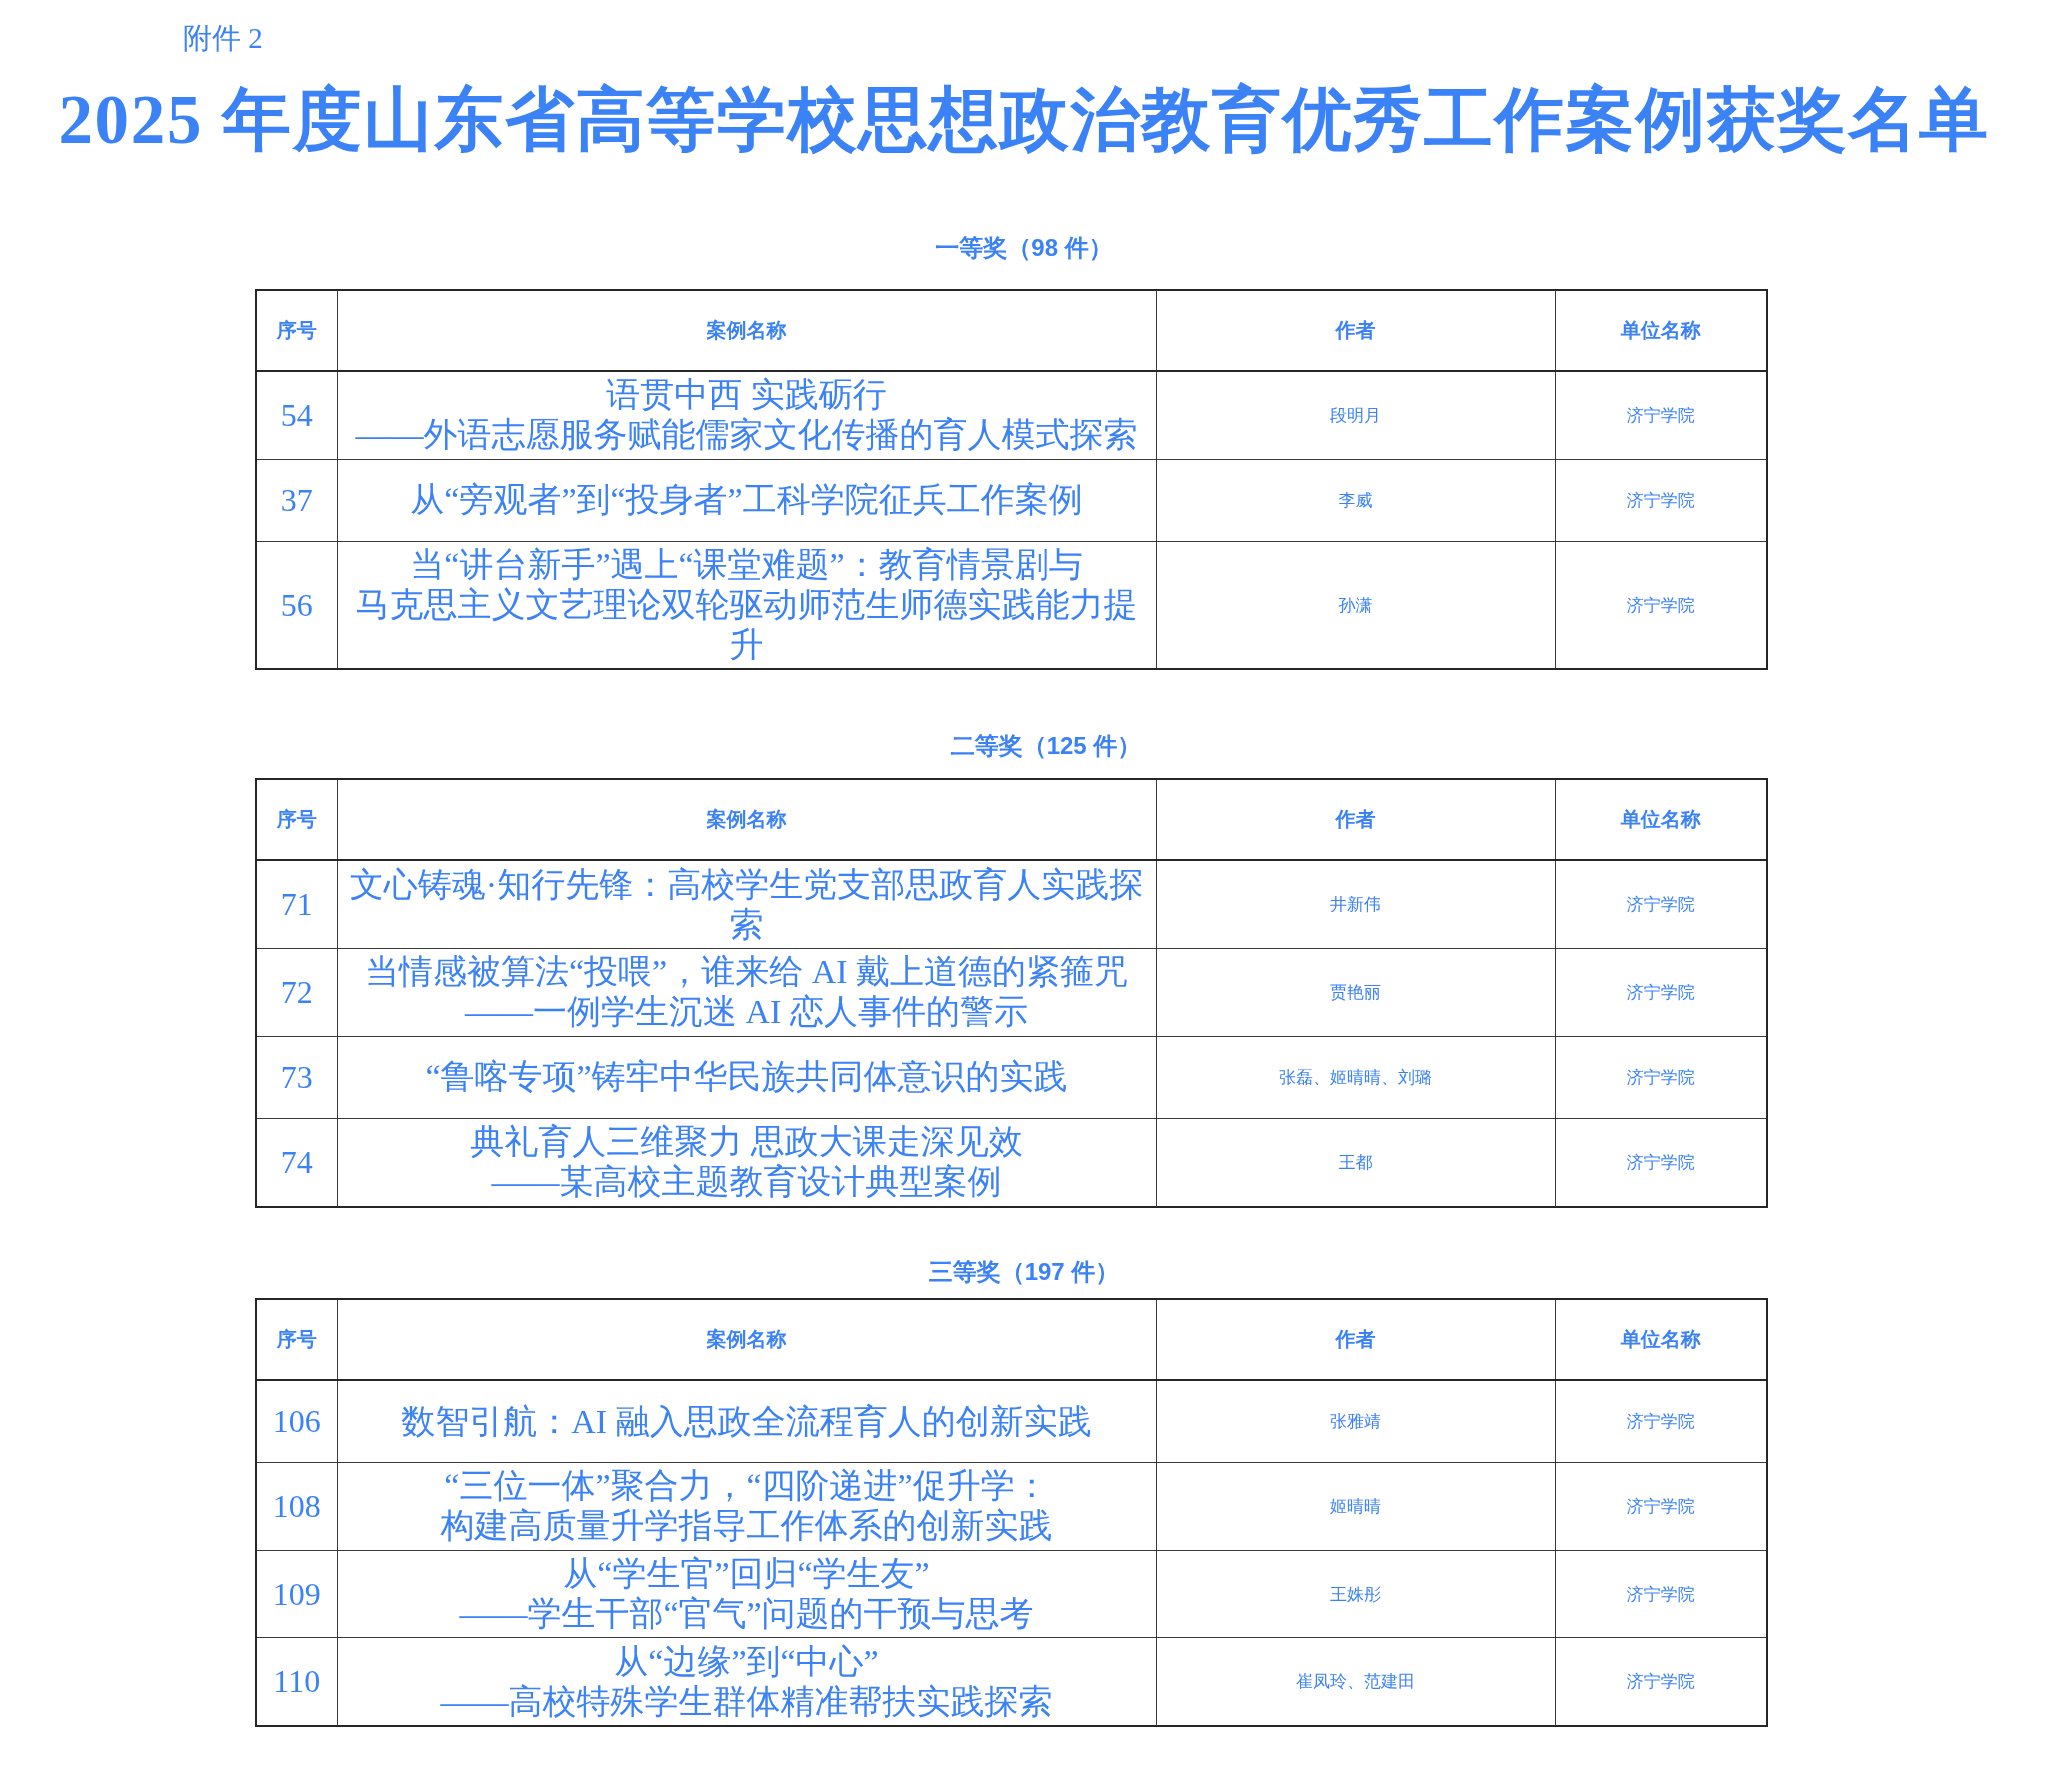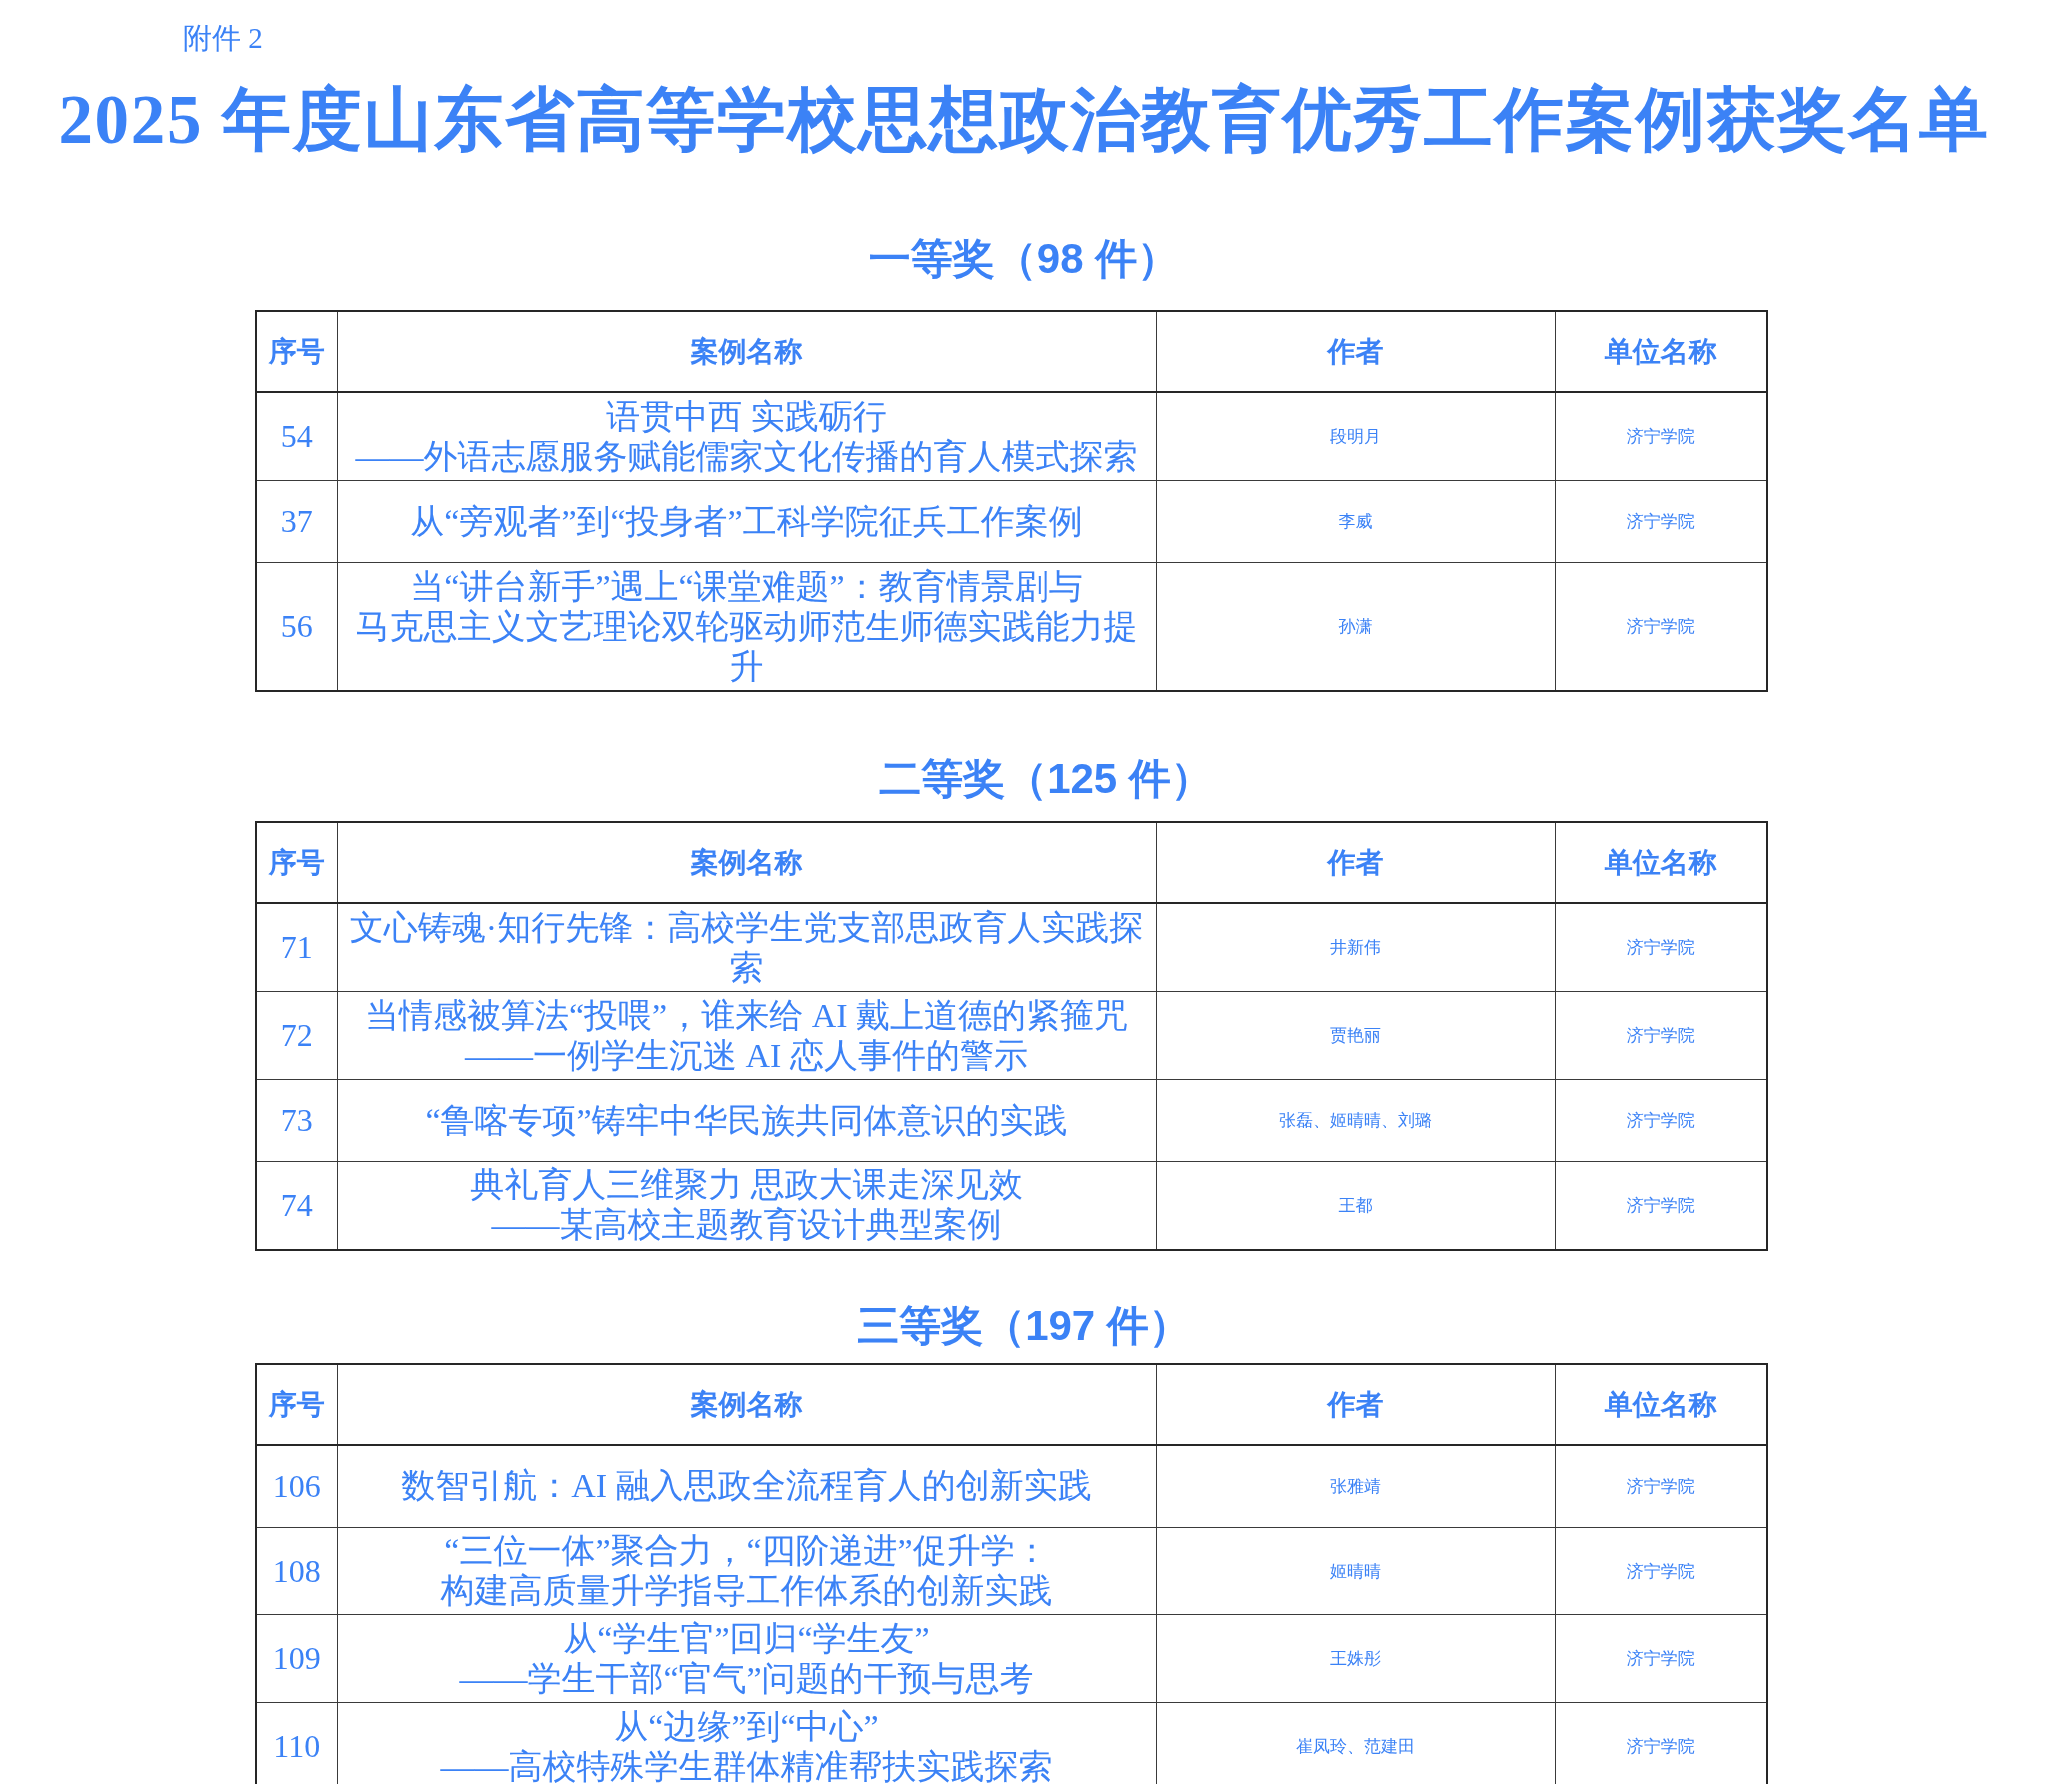--- a/index.html
+++ b/index.html
@@ -24,21 +24,21 @@
     text-align: center;
     font-size: 69px;
     font-weight: 700;
     letter-spacing: 1.7px;
     line-height: 1.2;
     font-family: "Liberation Serif", "DejaVu Serif", serif;
   }
   .section-heading {
     text-align: center;
     font-weight: 700;
-    font-size: 42px;
+    font-size: 24px;
     line-height: 1.2;
     font-family: "Liberation Sans", "DejaVu Sans", sans-serif;
   }
   .s1 .section-heading { margin-top: 72px; }
   .s2 .section-heading { margin-top: 62px; padding-left: 44px; }
   .s3 .section-heading { margin-top: 50px; }
   table.award {
     border-collapse: collapse;
     table-layout: fixed;
     margin-left: 255px;
@@ -54,21 +54,21 @@
   col.c-org    { width: 212px; }
   th, td {
     border: 1.7px solid #3a3a3a;
     text-align: center;
     vertical-align: middle;
     padding: 3.4px 8.6px;
   }
   thead tr { height: 81px; }
   thead th {
     font-family: Liberation Sans, sans-serif;
-    font-size: 28px;
+    font-size: 20px;
     font-weight: 700;
     border-bottom: 2.6px solid #262626;
   }
   tbody tr { height: 82px; }
   tbody td { font-size: 27px; }
   td.no-cell { font-size: 32px; }
   td.case-cell { font-size: 34px; }
   .case-line { line-height: 40px; }
   .case-line:empty { display: none; }
   td.author-cell, td.org-cell { font-size: 17px; }

